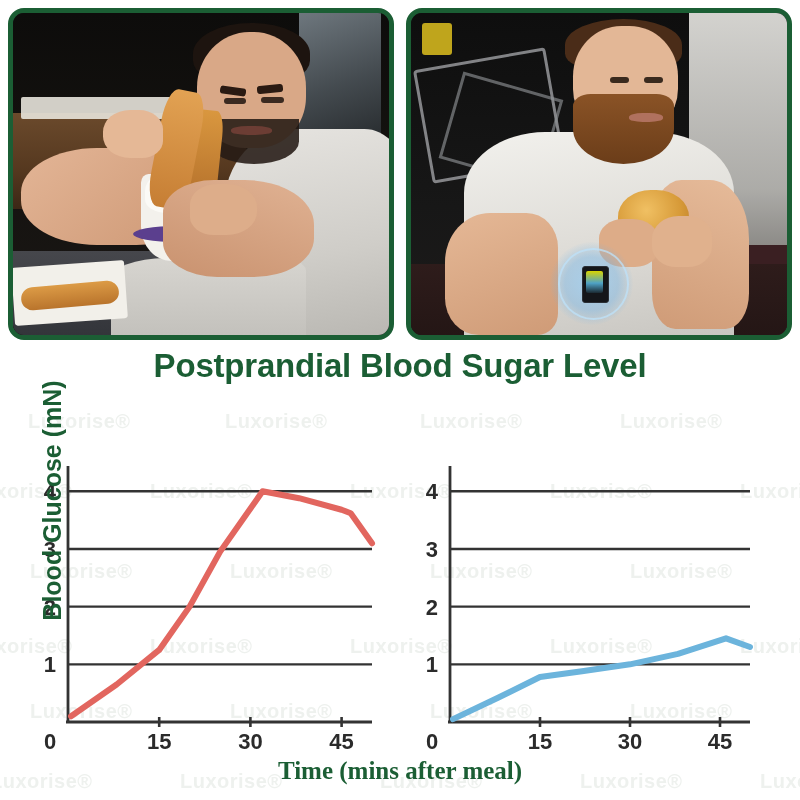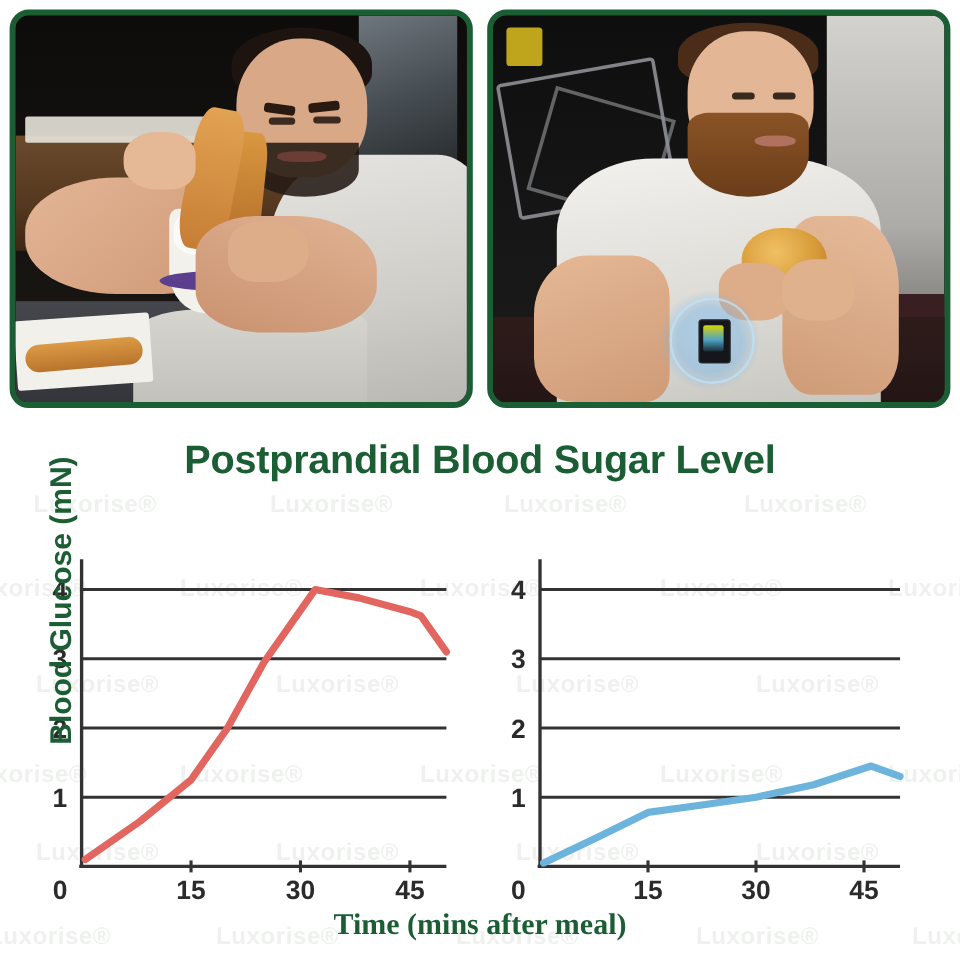--- a/index.html
+++ b/index.html
@@ -208,21 +208,21 @@
   .p2-watch-face{
     position:absolute;left:46.5%;top:80%;width:4.5%;height:7%;
     background:linear-gradient(180deg,#d8d400 0%, #4fa3c7 55%, #1b2a33 100%);
     border-radius:2px;
   }
 
   
   .main-title {
     position: absolute;
     left: 0;
-    top: 364px;
+    top: 347px;
     width: 800px;
     text-align: center;
     font-family: "Liberation Sans", sans-serif;
     font-weight: 700;
     font-size: 33px;
     letter-spacing: -0.2px;
     color: #1b5e34;
     z-index: 5;
   }
 

